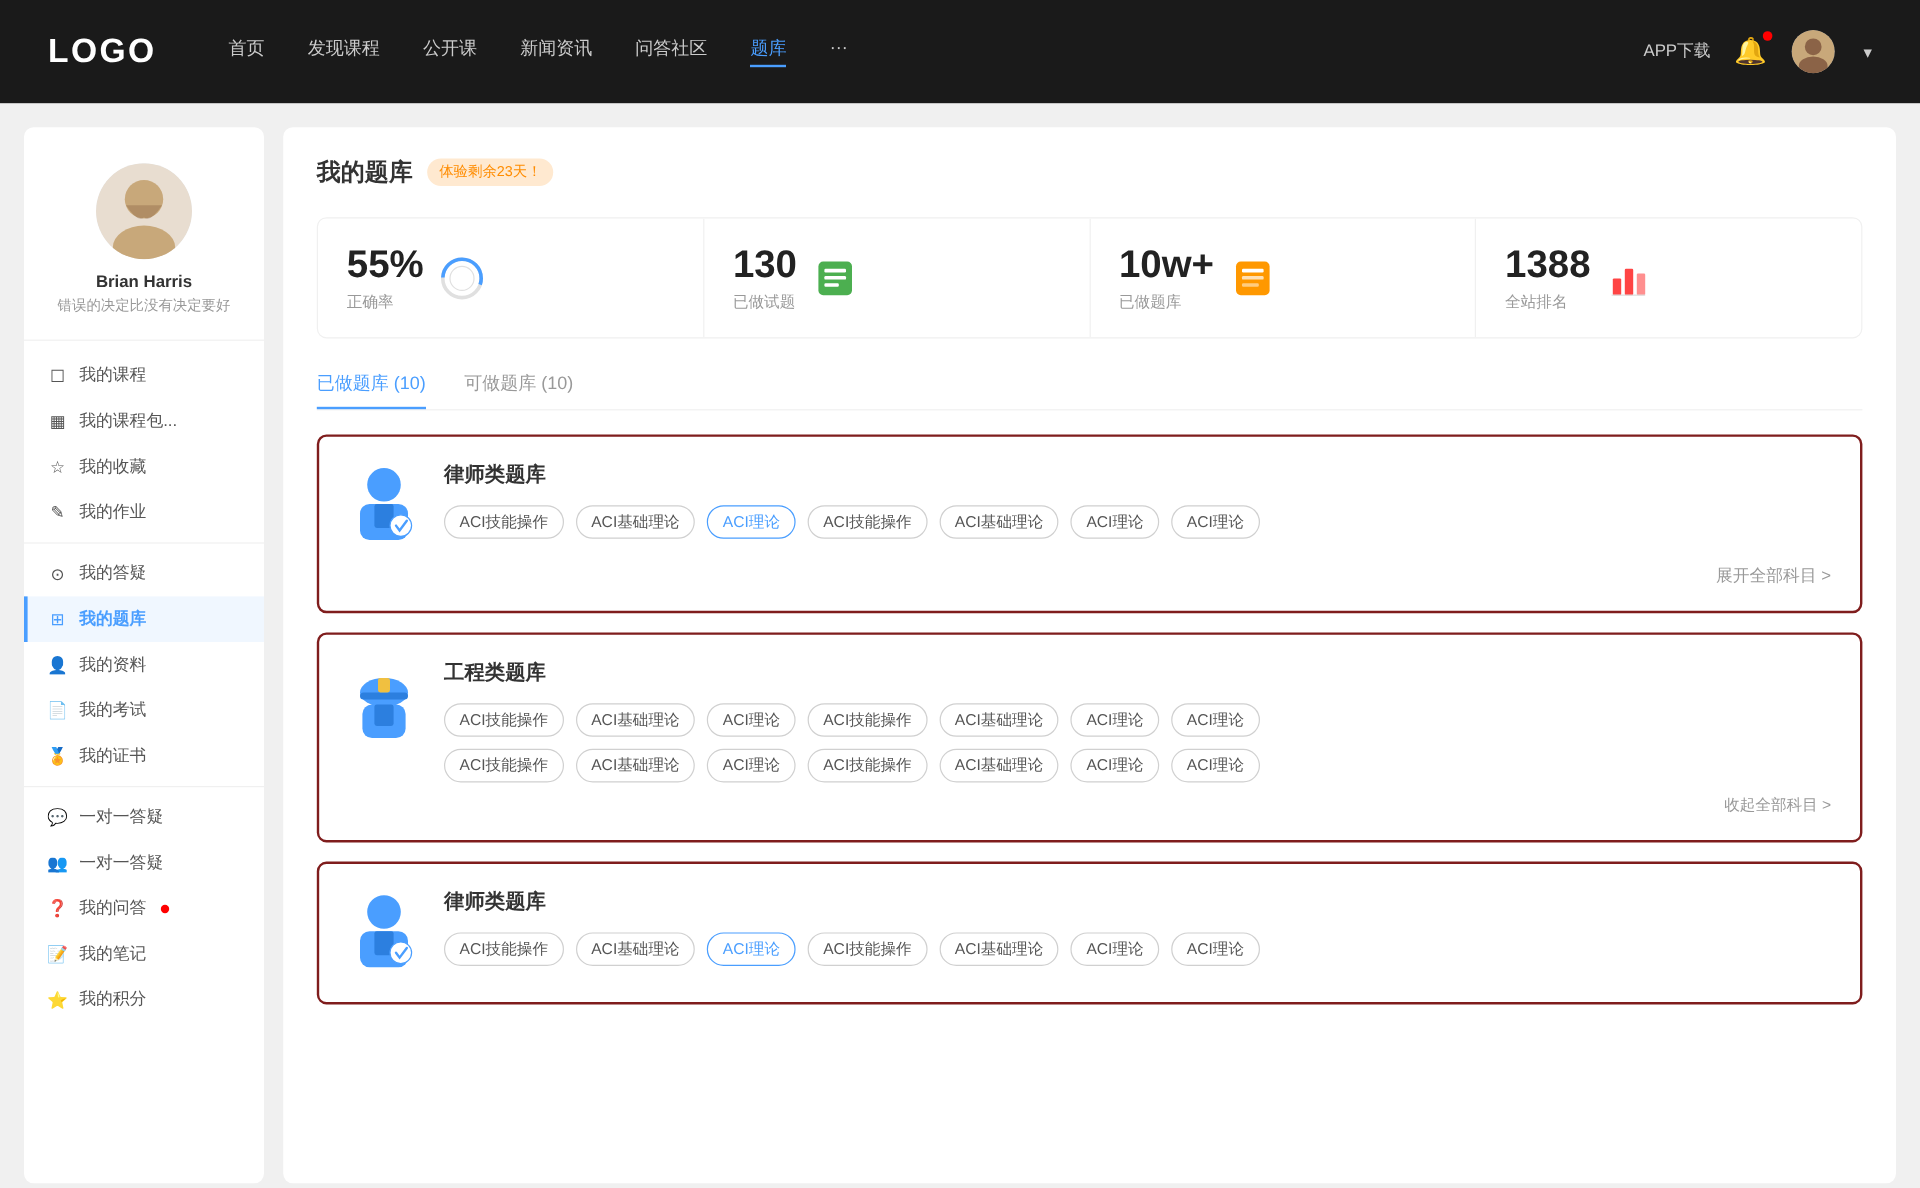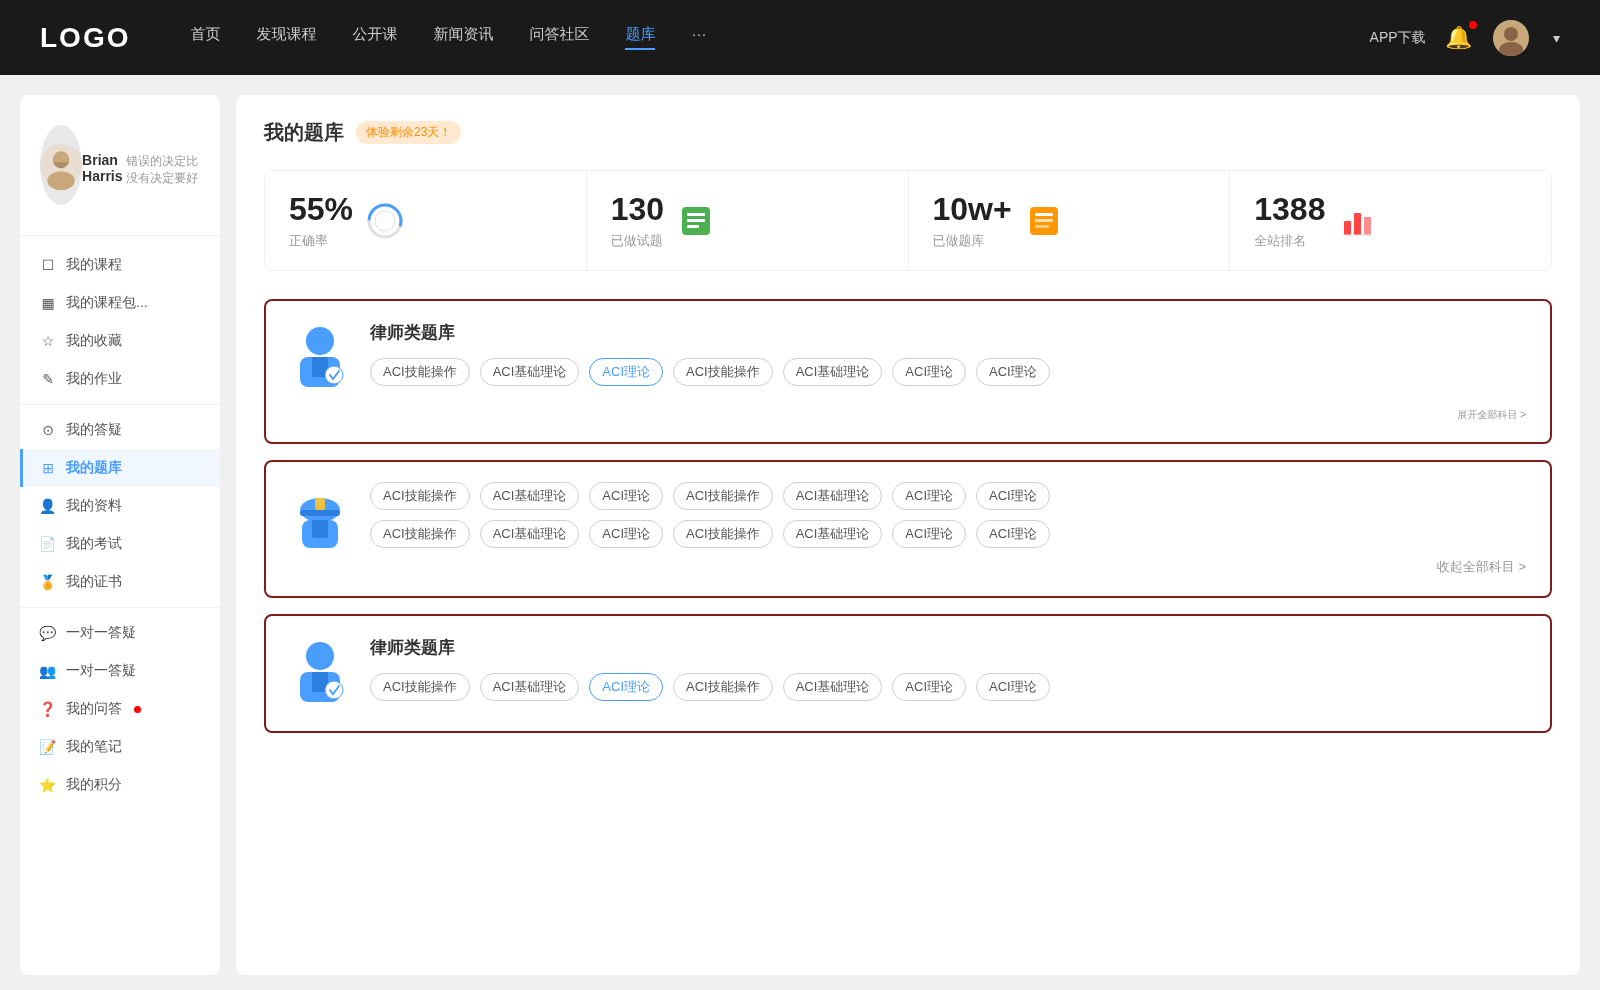--- a/index.html
+++ b/index.html
@@ -1,21 +1,21 @@
 <!DOCTYPE html>
 <html><head>
   <meta charset="utf-8">
   <style>
     * { box-sizing: border-box; margin: 0; padding: 0; }
     body { font-family: "PingFang SC", "Microsoft YaHei", sans-serif; background: #f0f0f0; }
 
     
     .navbar {
       background: #1a1a1a;
-      height: 75px;
+      height: 86px;
       display: flex;
       align-items: center;
       padding: 0 40px;
       position: sticky;
       top: 0;
       z-index: 100;
     }
     .navbar-logo {
       color: white;
       font-size: 28px;
@@ -86,20 +86,21 @@
     
     .sidebar {
       width: 200px;
       background: white;
       border-radius: 8px;
       padding: 20px 0;
       flex-shrink: 0;
     }
     .sidebar-profile {
       display: flex;
+      flex-direction: column;
       align-items: center;
       padding: 10px 20px 20px;
       border-bottom: 1px solid #f0f0f0;
       margin-bottom: 10px;
     }
     .sidebar-avatar {
       width: 80px;
       height: 80px;
       border-radius: 50%;
       background: #e8e8e8;
@@ -287,21 +288,21 @@
       color: #555;
       cursor: pointer;
     }
     .tag.active {
       border-color: #4a9eff;
       color: #4a9eff;
       background: white;
     }
     .expand-btn {
       text-align: right;
-      font-size: 10px;
+      font-size: 14px;
       color: #999;
       cursor: pointer;
       margin-top: 22px;
     }
     .collapse-btn {
       text-align: right;
       font-size: 13px;
       color: #999;
       cursor: pointer;
       margin-top: 6px;
@@ -477,20 +478,24 @@
           <svg width="36" height="36" viewBox="0 0 36 36">
             <rect x="5" y="18" width="7" height="14" rx="1" fill="#ff4444"></rect>
             <rect x="15" y="10" width="7" height="22" rx="1" fill="#ff4444"></rect>
             <rect x="25" y="14" width="7" height="18" rx="1" fill="#ff4444" opacity="0.6"></rect>
             <line x1="4" y1="32" x2="32" y2="32" stroke="#ddd" stroke-width="1"></line>
           </svg>
         </div>
       </div>
     </div>
 
+    <div class="tabs-row">
+      <div class="tab-item active">已做题库 (10)</div>
+      <div class="tab-item">可做题库 (10)</div>
+    </div>
 
     <div class="qbank-card">
       <div class="qbank-icon">
         <svg width="60" height="70" viewBox="0 0 60 70">
 
           <circle cx="30" cy="20" r="14" fill="#4a9eff"></circle>
           <rect x="10" y="36" width="40" height="30" rx="8" fill="#4a9eff"></rect>
 
           <rect x="22" y="36" width="16" height="20" rx="2" fill="#2c7fdf"></rect>
 
@@ -520,20 +525,21 @@
           <ellipse cx="30" cy="28" rx="20" ry="12" fill="#4a9eff"></ellipse>
           <rect x="10" y="28" width="40" height="6" rx="3" fill="#2c7fdf"></rect>
 
           <rect x="25" y="16" width="10" height="12" rx="2" fill="#f0c040"></rect>
 
           <rect x="12" y="38" width="36" height="28" rx="8" fill="#4a9eff"></rect>
           <rect x="22" y="38" width="16" height="18" rx="2" fill="#2c7fdf"></rect>
         </svg>
       </div>
       <div class="qbank-body">
+        <div class="qbank-title">工程类题库</div>
 
         <div class="tags-row">
           <span class="tag">ACI技能操作</span>
           <span class="tag">ACI基础理论</span>
           <span class="tag">ACI理论</span>
           <span class="tag">ACI技能操作</span>
           <span class="tag">ACI基础理论</span>
           <span class="tag">ACI理论</span>
           <span class="tag">ACI理论</span>
         </div>

